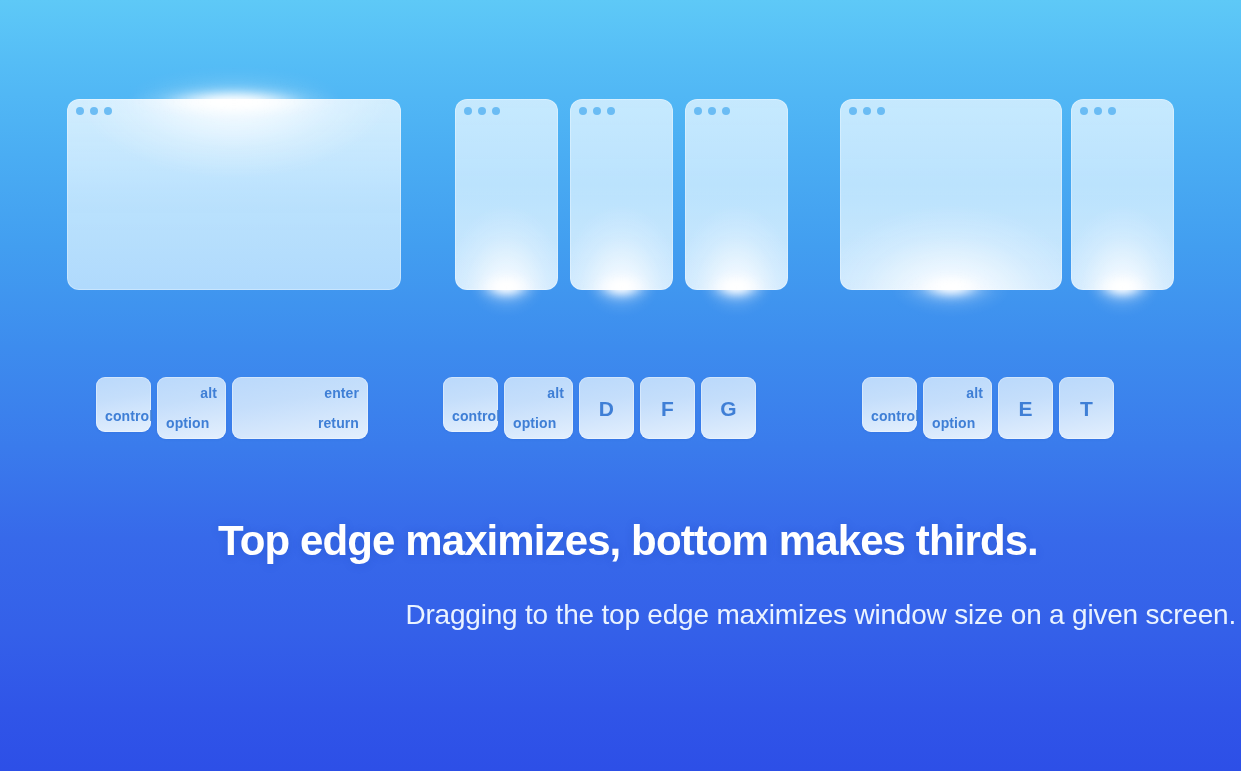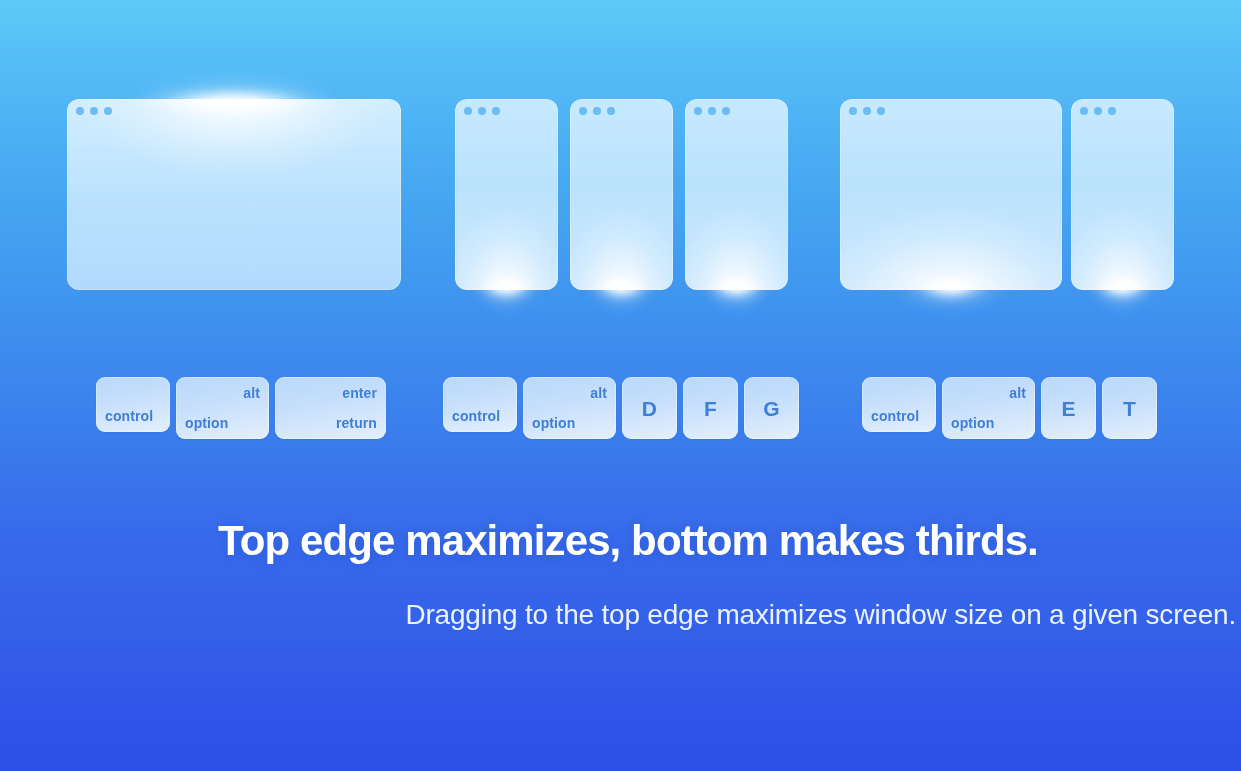--- a/index.html
+++ b/index.html
@@ -183,23 +183,23 @@
   .k-bottom-right { right: 9px; bottom: 9px; }
   .k-center {
     left: 0; right: 0;
     top: 50%;
     transform: translateY(-50%);
     text-align: center;
     font-size: 21px;
     font-weight: 700;
   }
 
-  .k-control { width: 74px; }
-  .k-option  { width: 69px; padding-left: 24px; }
-  .k-return  { width: 111px; }
+  .k-control { width: 55px; }
+  .k-option  { width: 69px; }
+  .k-return  { width: 136px; }
   .k-letter  { width: 55px; }
 
   
   .caption {
     position: absolute;
     left: 0;
     right: 5px;
     text-align: center;
     margin-left: 20px;
   }

